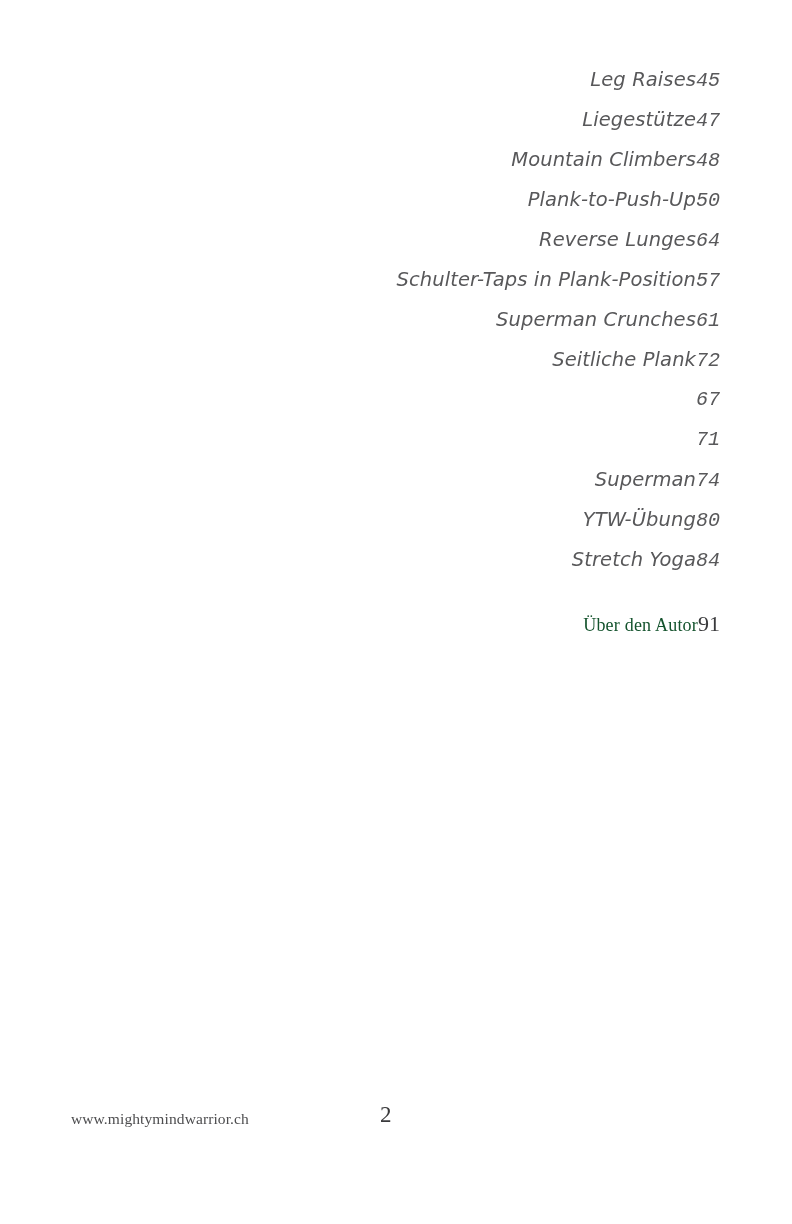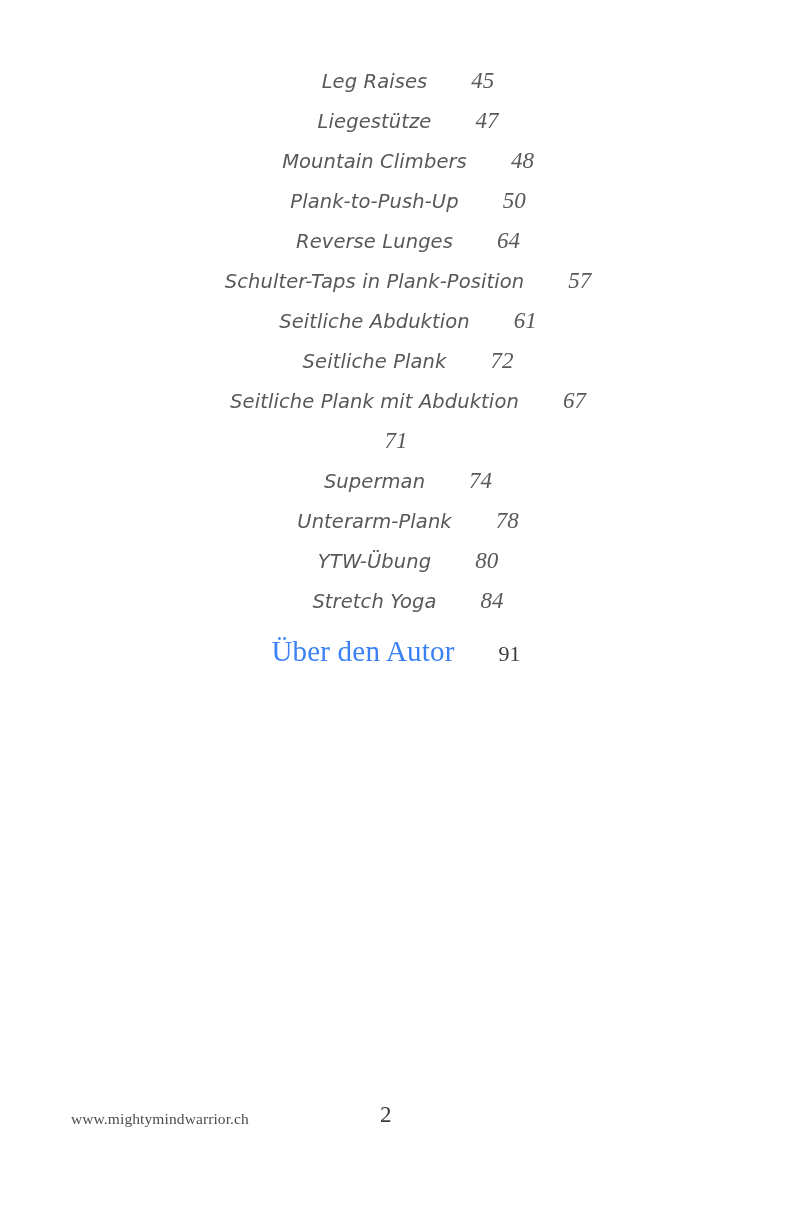--- a/index.html
+++ b/index.html
@@ -26,66 +26,66 @@
   .toc {
     position: absolute;
     top: 68px;
     left: 72px;
     width: 648px;
   }
 
   .toc-entry {
     display: flex;
     align-items: baseline;
-    justify-content: center;
+    justify-content: flex-end;
     height: 40px;
-    gap: 44px;
   }
 
   .toc-entry .title {
     font-family: "DejaVu Sans", sans-serif;
     font-style: italic;
     font-size: 19.5px;
     color: #58585a;
     letter-spacing: 0.1px;
     white-space: nowrap;
   }
 
   .toc-entry .page-num {
-    font-family: Liberation Serif, serif;
+    font-family: Liberation Mono, monospace;
     font-style: italic;
-    font-size: 23px;
+    font-size: 20px;
     color: #58585a;
     text-align: right;
     white-space: nowrap;
   }
 
   .toc-entry.indent .title {
     padding-left: 24px;
   }
 
   .toc-entry.chapter {
     height: 47px;
     margin-top: 7px;
   }
 
   .toc-entry.chapter .title {
     font-family: "Liberation Serif", serif;
     font-style: normal;
-    font-size: 29px;
-    color: #3b82f6;
+    font-size: 18px;
+    color: #14532d;
     padding-left: 0;
     letter-spacing: 0.2px;
   }
 
   .toc-entry.chapter .page-num {
     font-family: "Liberation Serif", serif;
     font-style: normal;
     font-size: 22px;
     color: #3a3a3c;
+    margin-top: 16px;
   }
 
   .footer {
     position: absolute;
     left: 0;
     top: 1100px;
     width: 792px;
     height: 46px;
   }
 
@@ -132,41 +132,36 @@
       </div>
       <div class="toc-entry indent">
         <span class="title">Reverse Lunges</span>
         <span class="page-num">64</span>
       </div>
       <div class="toc-entry indent">
         <span class="title">Schulter-Taps in Plank-Position</span>
         <span class="page-num">57</span>
       </div>
       <div class="toc-entry indent">
-        <span class="title">Seitliche Abduktion</span>
+        <span class="title">Superman Crunches</span>
         <span class="page-num">61</span>
       </div>
       <div class="toc-entry indent">
         <span class="title">Seitliche Plank</span>
         <span class="page-num">72</span>
       </div>
       <div class="toc-entry indent">
-        <span class="title">Seitliche Plank mit Abduktion</span>
         <span class="page-num">67</span>
       </div>
       <div class="toc-entry indent">
         <span class="page-num">71</span>
       </div>
       <div class="toc-entry indent">
         <span class="title">Superman</span>
         <span class="page-num">74</span>
-      </div>
-      <div class="toc-entry indent">
-        <span class="title">Unterarm-Plank</span>
-        <span class="page-num">78</span>
       </div>
       <div class="toc-entry indent">
         <span class="title">YTW-Übung</span>
         <span class="page-num">80</span>
       </div>
       <div class="toc-entry indent">
         <span class="title">Stretch Yoga</span>
         <span class="page-num">84</span>
       </div>
       <div class="toc-entry chapter">

